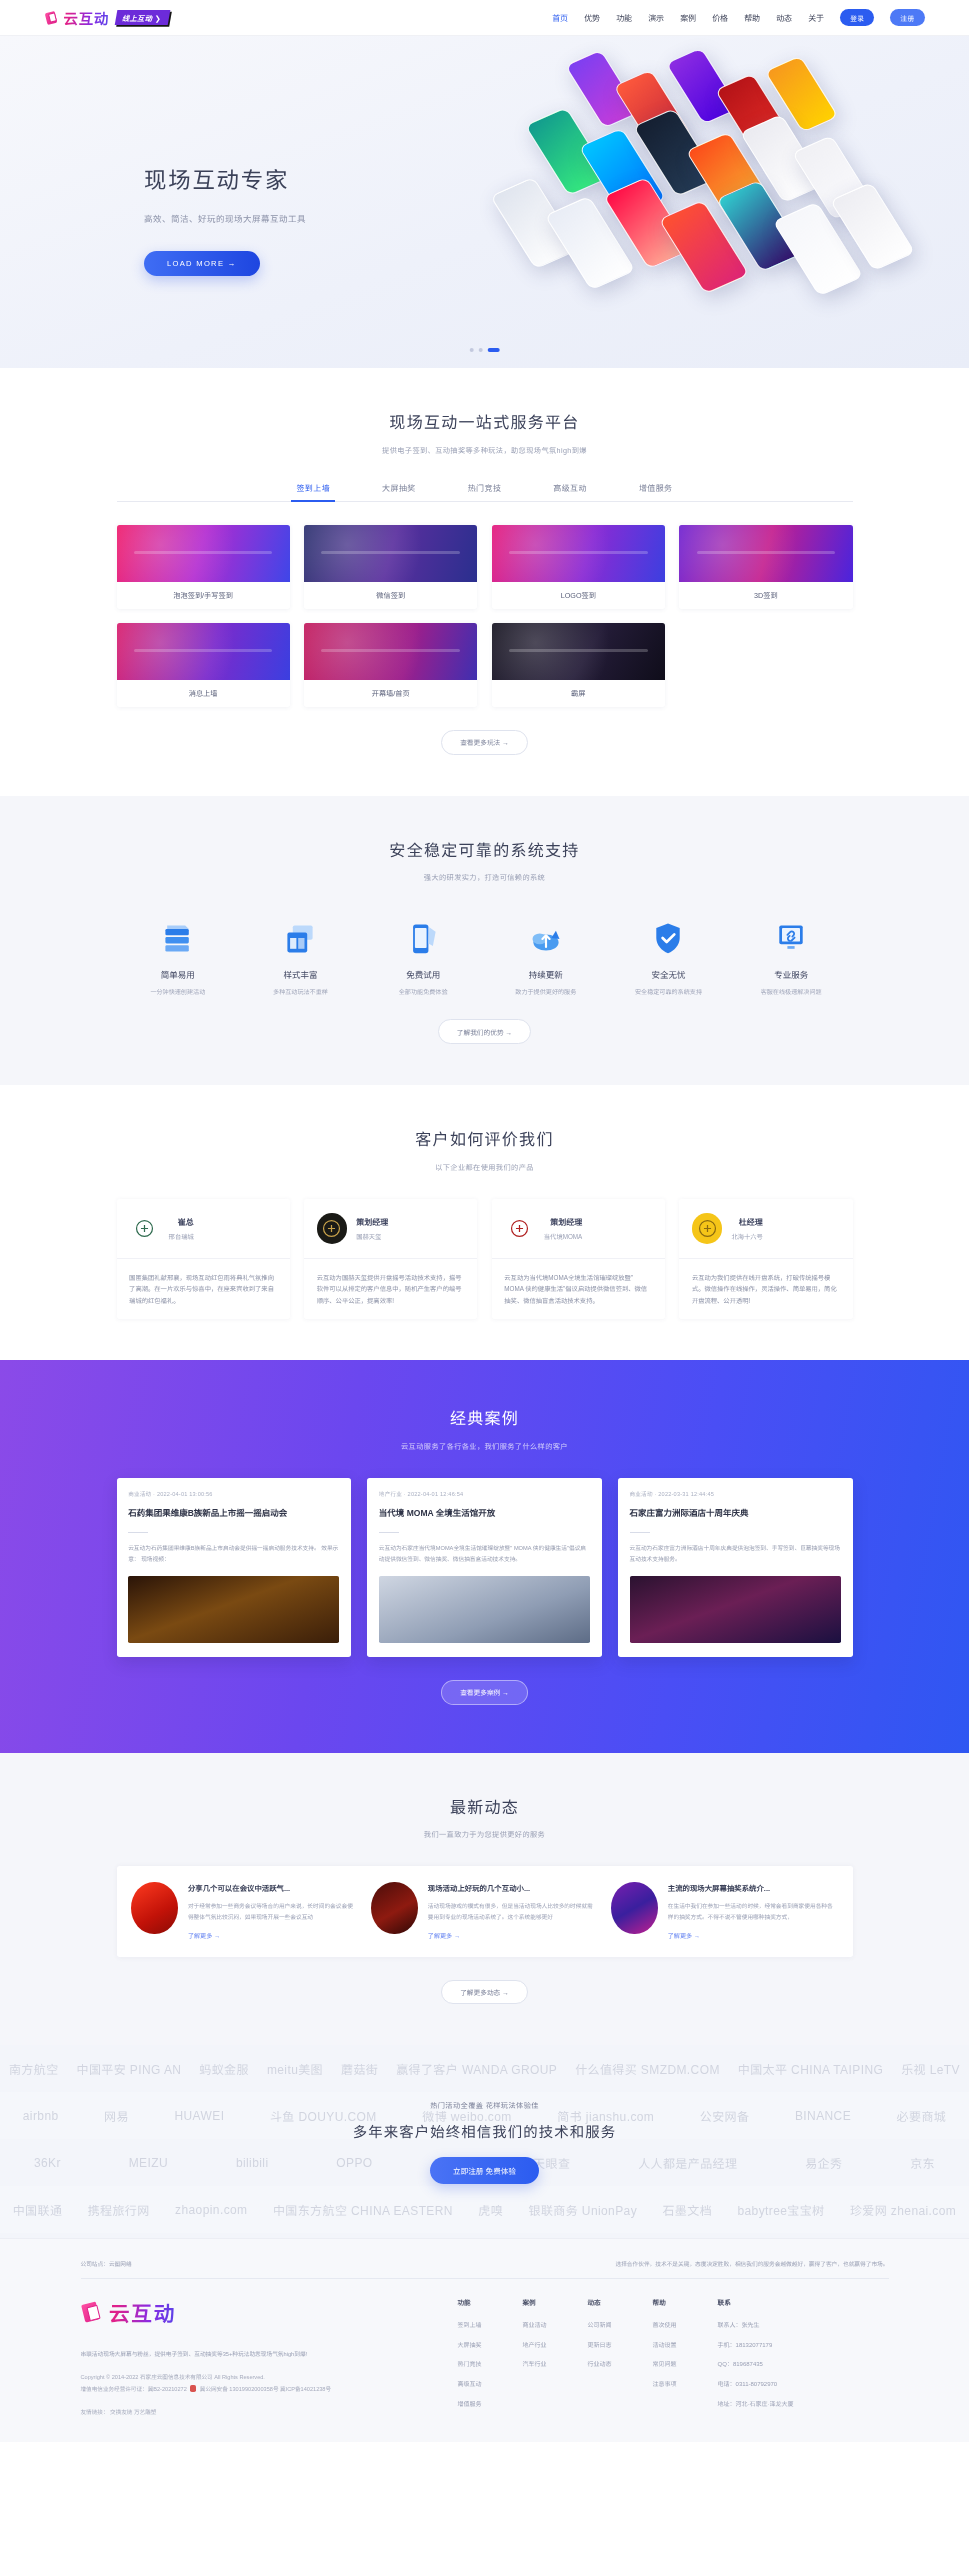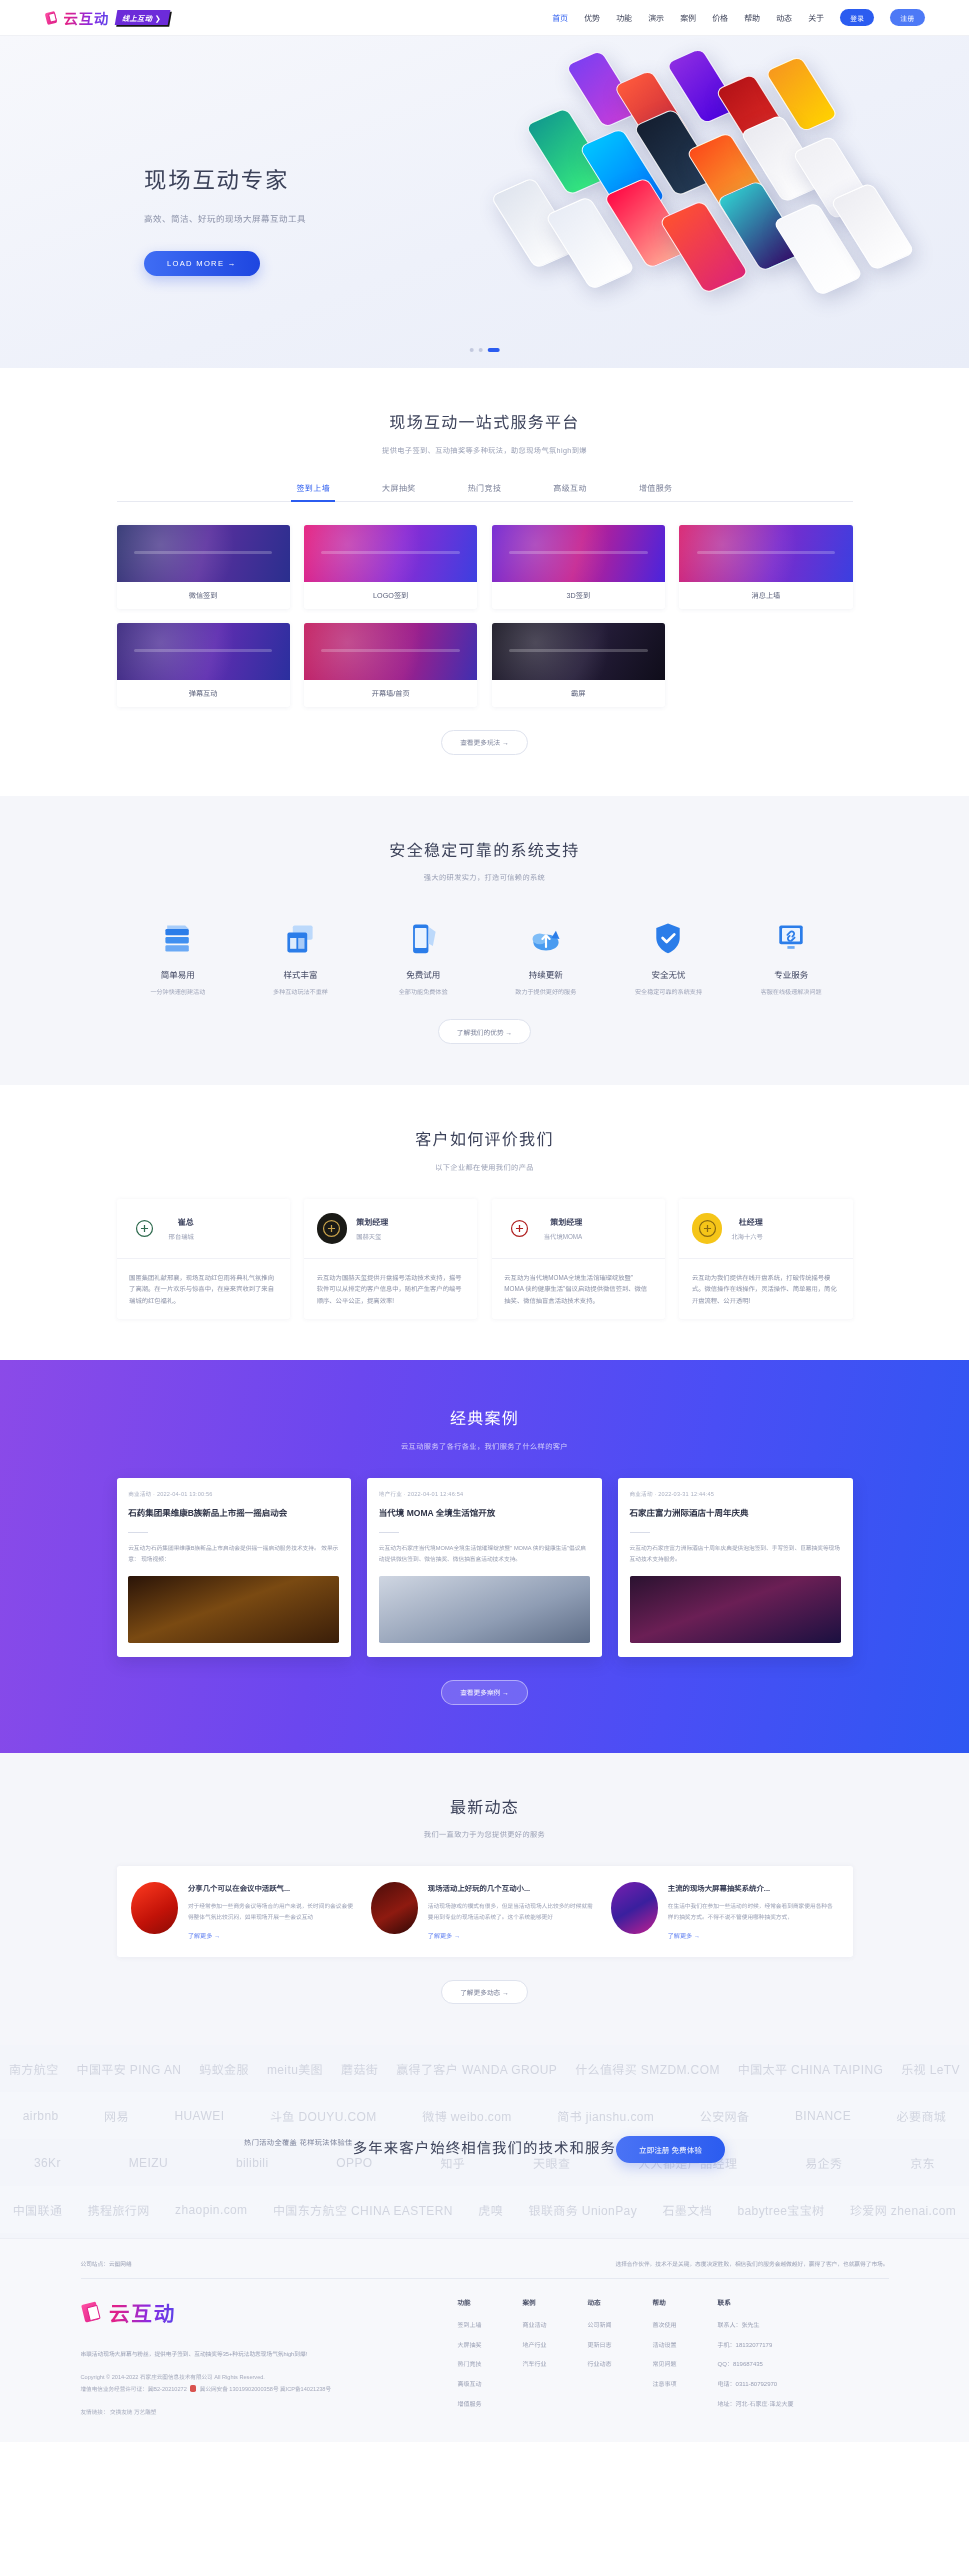--- a/index.html
+++ b/index.html
@@ -181,21 +181,21 @@
   .nt3 { background: linear-gradient(150deg,#7a1fb0,#3a1f9e 50%,#c41f8f); }
   .ntitle { font-size: 7.4px; color: #3a4058; font-weight: 700; }
   .ndesc { font-size: 5.7px; color: #9aa0b5; line-height: 1.95; margin-top: 7.2px; }
   .nmore { font-size: 6.1px; color: #5b7cf0; margin-top: 8px; display: inline-block; text-decoration: none; }
 
   
   .logowall { position: relative; background: #f3f5fa; padding: 0; height: 193px; overflow: hidden; }
   .lw-row { display: flex; align-items: center; justify-content: space-around; height: 47px; opacity: .33; }
   .lw-row span { font-size: 12px; color: #8d94ab; white-space: nowrap; letter-spacing: 0.4px; }
   .lw-row.b { background: rgba(255,255,255,.55); }
-  .cta-over { position: absolute; inset: 0; display: flex; flex-direction: row; align-items: center; justify-content: center; }
+  .cta-over { position: absolute; inset: 0; display: flex; flex-direction: column; align-items: center; justify-content: center; }
   .cta-small { font-size: 7.2px; color: #7b8199; letter-spacing: 0.4px; }
   .cta-big { font-size: 14.4px; color: #3b4159; margin-top: 10px; letter-spacing: 1.1px; text-align: center; }
   .cta-btn { margin-top: 16px; background: linear-gradient(90deg,#4a73f5,#2b5cf0); color: #fff; border: none; border-radius: 14.4px; padding: 8px 23px; font-size: 7.6px; cursor: pointer; box-shadow: 0 4.5px 12.6px rgba(40,80,230,.25); }
 
   
   .footer { background: #f7f8fb; padding: 20px 0 23px; border-top: 0.9px solid #eceef4; }
   .f-top { width: 808px; margin: 0 auto; display: flex; justify-content: space-between; font-size: 5.7px; color: #9aa0b5; }
   .f-rule { width: 808px; margin: 10px auto 0; height: 0.9px; background: #e6e9f1; }
   .f-main { width: 808px; margin: 18px auto 0; display: flex; }
   .f-left { width: 359px; }
@@ -284,20 +284,26 @@
       <div class="sec-sub">提供电子签到、互动抽奖等多种玩法，助您现场气氛high到爆</div>
       <div class="tabs" id="svc-tabs">
           <div class="tab active">签到上墙</div>
           <div class="tab">大屏抽奖</div>
           <div class="tab">热门竞技</div>
           <div class="tab">高级互动</div>
           <div class="tab">增值服务</div>
         </div>
       <div class="grid" id="svc-grid">
           <div class="card">
+            <div class="thumb t1">
+              <div class="bar"></div>
+            </div>
+            <div class="cap">泡泡签到/手写签到</div>
+          </div>
+          <div class="card">
             <div class="thumb t2">
               <div class="bar"></div>
             </div>
             <div class="cap">微信签到</div>
           </div>
           <div class="card">
             <div class="thumb t3">
               <div class="bar"></div>
             </div>
             <div class="cap">LOGO签到</div>
@@ -306,26 +312,20 @@
             <div class="thumb t4">
               <div class="bar"></div>
             </div>
             <div class="cap">3D签到</div>
           </div>
           <div class="card">
             <div class="thumb t5">
               <div class="bar"></div>
             </div>
             <div class="cap">消息上墙</div>
-          </div>
-          <div class="card">
-            <div class="thumb t6">
-              <div class="bar"></div>
-            </div>
-            <div class="cap">弹幕互动</div>
           </div>
           <div class="card">
             <div class="thumb t7">
               <div class="bar"></div>
             </div>
             <div class="cap">开幕墙/首页</div>
           </div>
           <div class="card">
             <div class="thumb t8">
               <div class="bar"></div>

